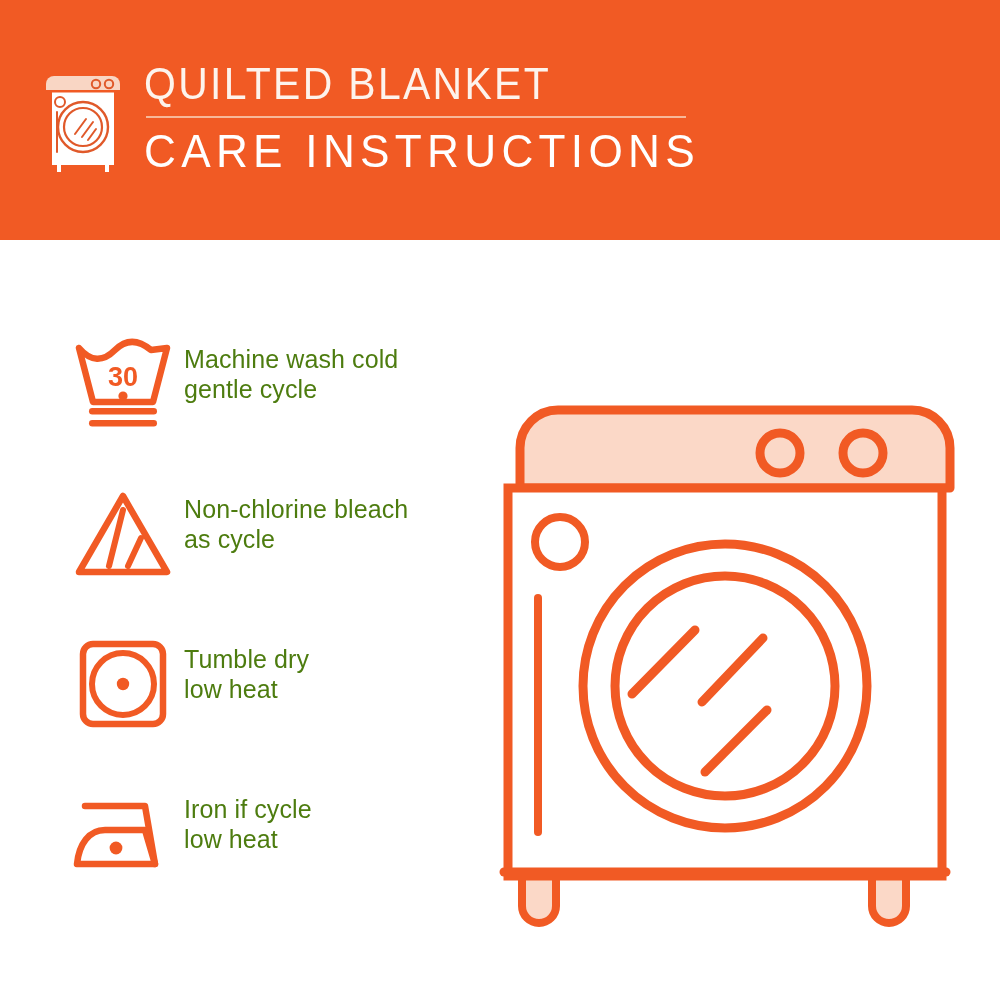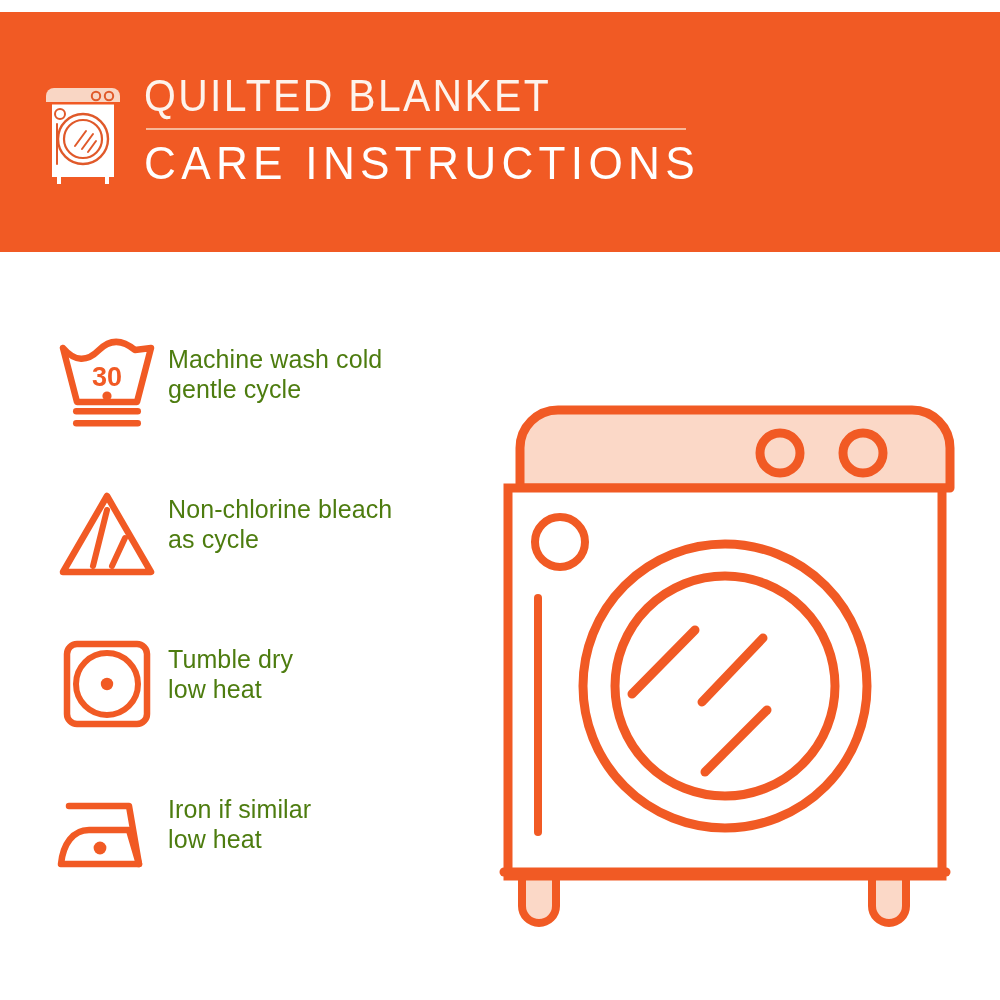--- a/index.html
+++ b/index.html
@@ -12,21 +12,21 @@
     height: 1000px;
     font-family: "Liberation Sans", sans-serif;
     overflow: hidden;
     position: relative;
   }
 
   
   .header {
     position: absolute;
     left: 0;
-    top: 12px;
+    top: 0;
     width: 1000px;
     height: 240px;
     background: #F15A24;
     box-sizing: border-box;
   }
   .header-inner {
     position: absolute;
     left: 44px;
     top: 58px;
     display: flex;
@@ -67,21 +67,21 @@
     letter-spacing: 5.5px;
     font-weight: 400;
     white-space: nowrap;
     transform: scaleX(0.96);
     transform-origin: left center;
   }
 
   
   .care-list {
     position: absolute;
-    left: 46px;
+    left: 62px;
     top: 330px;
     width: 430px;
   }
   .care-row {
     display: flex;
     align-items: flex-start;
     height: 150px;
   }
   .care-icon {
     width: 122px;
@@ -201,21 +201,21 @@
     <div class="care-icon">
       <svg width="104" height="96" viewBox="0 0 104 96">
 
         <path d="M14 20 H74 L84 78" fill="none" stroke="#F15A24" stroke-width="6.5" stroke-linecap="round" stroke-linejoin="round"></path>
 
         <path d="M74 44 H34 C18 44, 8 58, 6 78 H84 Z" fill="none" stroke="#F15A24" stroke-width="6.5" stroke-linejoin="round" stroke-linecap="round"></path>
         <circle cx="45" cy="62" r="6.4" fill="#F15A24"></circle>
       </svg>
     </div>
     <div class="care-label">
-      <span class="ln">Iron if similar</span>
+      <span class="ln">Iron if cycle</span>
       <span class="ln">low heat</span>
     </div>
   </div>
 </div>
 
 <svg class="machine" viewBox="0 0 500 620">
 
   <g>
     <path d="M42 548 h34 v38 a17 17 0 0 1 -34 0 z" fill="#FBD8C7" stroke="#F15A24" stroke-width="8" stroke-linejoin="round"></path>
   </g>

